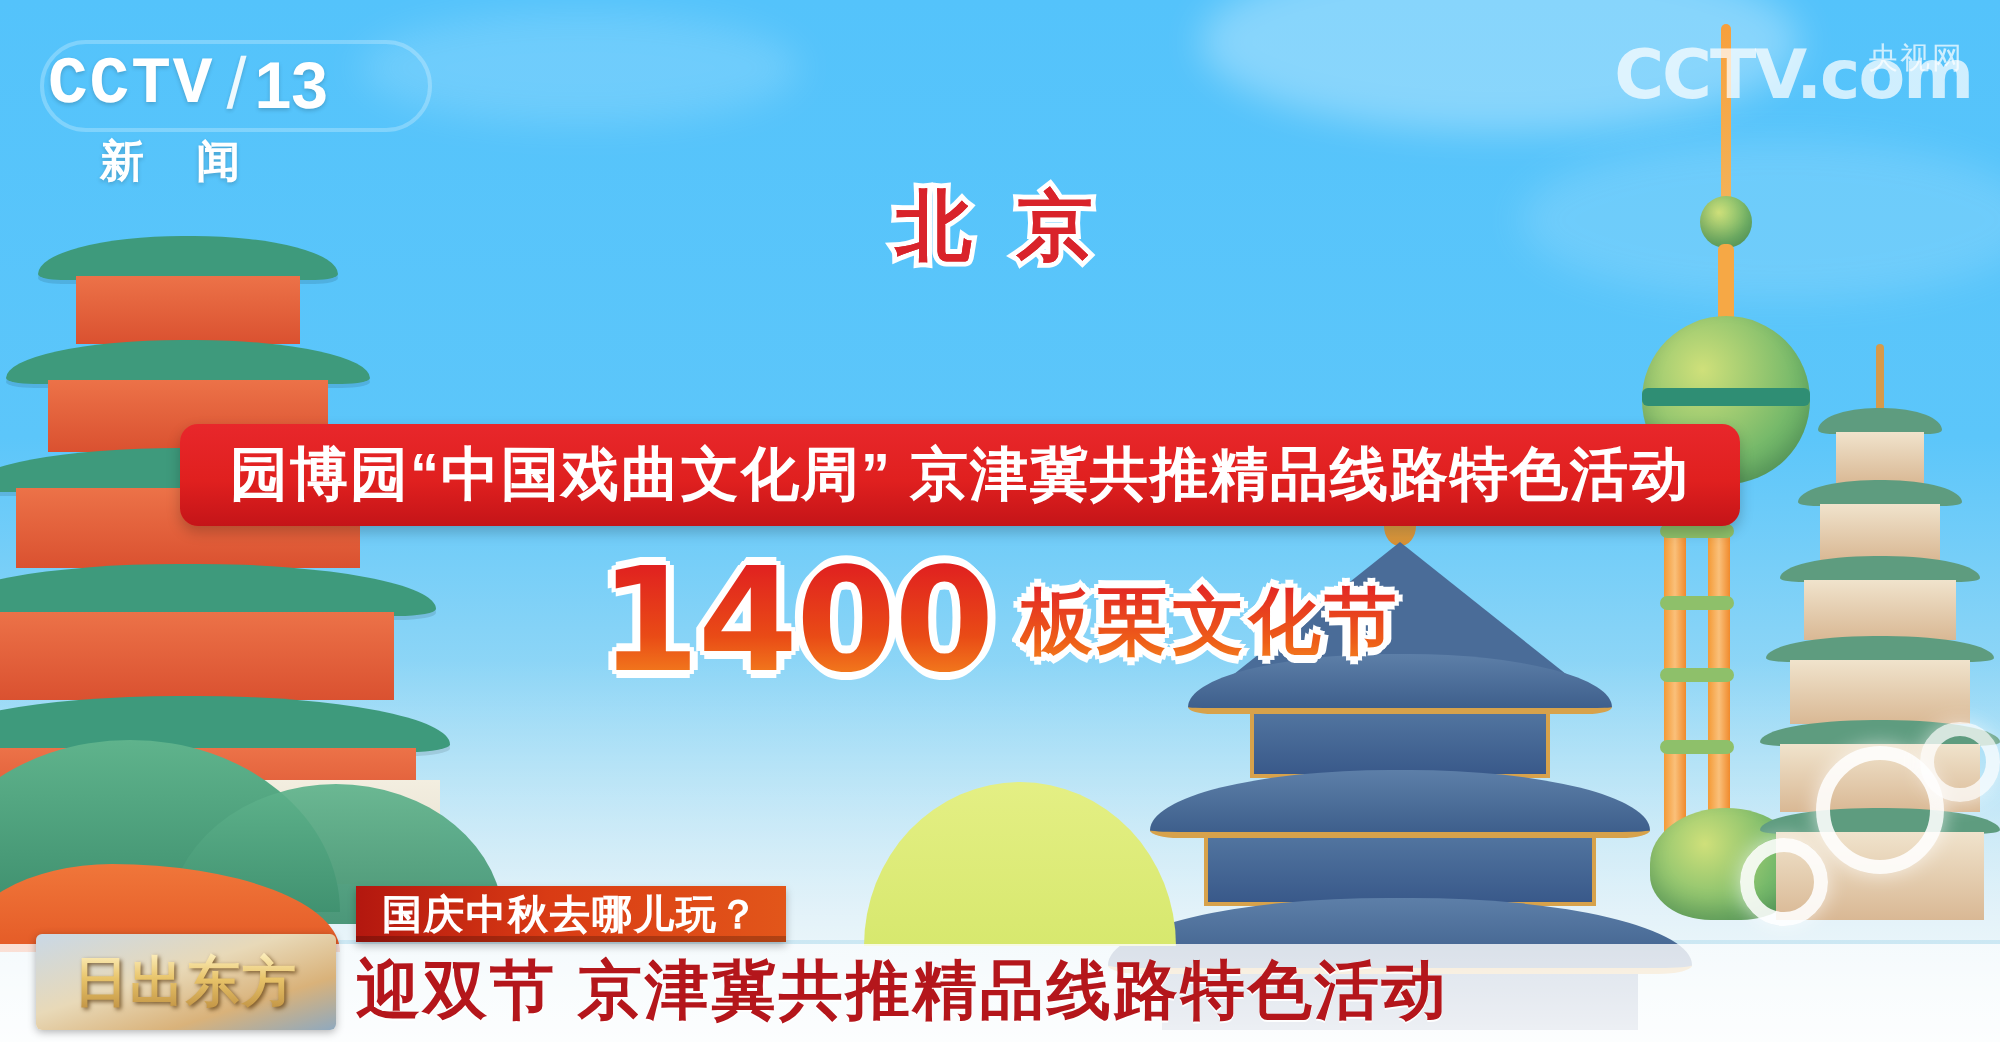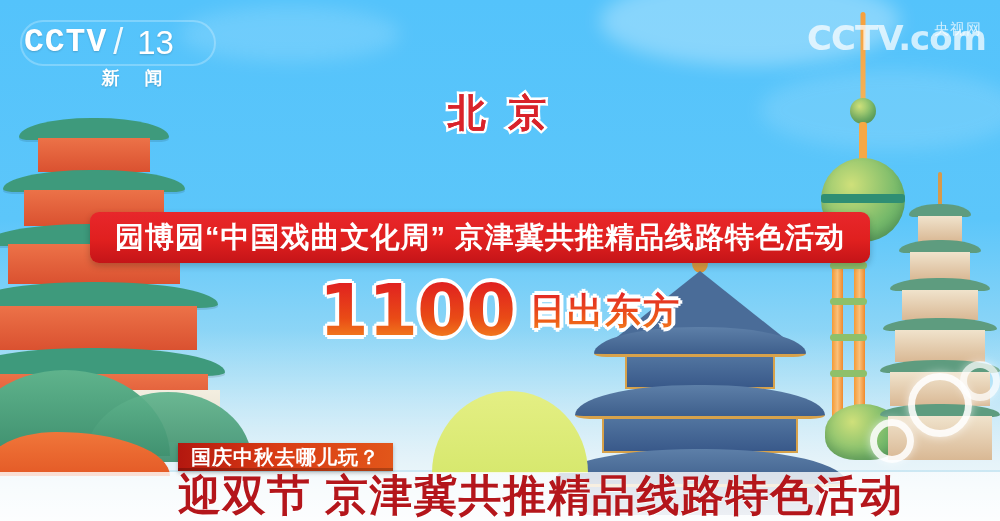--- a/index.html
+++ b/index.html
@@ -68,22 +68,22 @@
   .swirl{position:absolute;border:7px solid rgba(255,255,255,.88);border-radius:50%;
          box-shadow:0 0 10px rgba(255,255,255,.65);}
 
   
   #cctvLogo{position:absolute;left:24px;top:22px;width:200px;height:68px;color:#fff;
             text-shadow:0 1px 2px rgba(0,0,0,.18);user-select:none;}
   #cctvLogo .row1{display:flex;align-items:center;height:40px;}
   #cctvLogo .ct{font-size:33px;font-weight:bold;letter-spacing:1px;
                 font-family:Liberation Mono, monospace;line-height:1;}
   #cctvLogo .slash{font-size:36px;font-weight:300;margin:0 4px 0 6px;opacity:.9;}
-  #cctvLogo .num{font-size:33px;font-weight:normal;line-height:1;margin-left:10px;}
-  #cctvLogo .sub{font-size:18px;letter-spacing:10px;text-align:center;margin-top:4px;
+  #cctvLogo .num{font-size:33px;font-weight:bold;line-height:1;}
+  #cctvLogo .sub{font-size:22px;letter-spacing:10px;text-align:left;margin-top:4px;
                  padding-left:26px;font-weight:bold;}
   #cctvLogo .oval{position:absolute;left:-4px;top:-2px;width:196px;height:46px;
                   border-radius:23px;border:2px solid rgba(255,255,255,.25);}
   #watermark{position:absolute;right:14px;top:18px;color:rgba(255,255,255,.72);user-select:none;}
   #watermark .w1{font-size:34px;font-weight:bold;letter-spacing:-1px;font-family:"DejaVu Sans",sans-serif;}
   #watermark .w2{position:absolute;right:4px;top:2px;font-size:15px;letter-spacing:1px;}
 
   
   #cityTitle{position:absolute;left:0;right:0;top:88px;text-align:center;
      font-size:38px;font-weight:bold;color:#D9232A;letter-spacing:6px;
@@ -116,21 +116,21 @@
   #kicker{position:absolute;left:178px;top:443px;height:28px;padding:0 13px;
      display:flex;align-items:center;
      background:linear-gradient(to right,#B3170F 0%,#D93B14 45%,#E2561A 100%);
      color:#fff;font-size:20px;font-weight:bold;letter-spacing:1px;white-space:nowrap;
      box-shadow:0 2px 4px rgba(0,0,0,.25);}
   #kicker::after{content:"";position:absolute;left:0;right:0;bottom:0;height:3px;
      background:rgba(0,0,0,.22);}
   #headlineBand{position:absolute;left:0;right:0;bottom:0;height:49px;
      background:linear-gradient(to bottom,rgba(255,255,255,.80),rgba(255,255,255,.92));}
   #headline{position:absolute;left:178px;bottom:2px;height:46px;display:flex;align-items:center;
-     font-size:43px;font-weight:bold;color:#B4161B;letter-spacing:1.5px;white-space:nowrap;
+     font-size:32px;font-weight:bold;color:#B4161B;letter-spacing:1.5px;white-space:nowrap;
      text-shadow:0 1px 0 rgba(255,255,255,.9);}
 
   
   #progLogo{position:absolute;left:18px;bottom:6px;width:150px;height:48px;
      border-radius:3px;overflow:hidden;
      background:linear-gradient(to bottom right,#C9D8E6 0%,#E8D9B8 42%,#D9B27A 72%,#8FA9BF 100%);
      box-shadow:0 1px 4px rgba(0,0,0,.3);
      display:flex;align-items:center;justify-content:center;}
   #progLogo span{font-size:27px;font-weight:bold;letter-spacing:1px;
      font-family:"DejaVu Serif","Liberation Serif",serif;
@@ -234,22 +234,25 @@
     <div class="w1">CCTV.com</div>
     <div class="w2">央视网</div>
   </div>
 
   <div id="cityTitle">北 京</div>
   <div id="cityTitleTop">北 京</div>
 
   <div class="redbar" id="bar2">园博园“中国戏曲文化周” 京津冀共推精品线路特色活动</div>
 
   <div id="statLine">
-    <div id="bigNum">1100</div>
-    <div id="statSuffix">日出东方</div>
+    <div id="bigNum">1400</div>
+    <div id="statSuffix">板栗文化节</div>
   </div>
 
   <div id="headlineBand"></div>
   <div id="kicker">国庆中秋去哪儿玩？</div>
   <div id="headline">迎双节 京津冀共推精品线路特色活动</div>
 
+  <div id="progLogo">
+    <span>日出东方</span>
+  </div>
 
 </div>
 
 </body></html>

